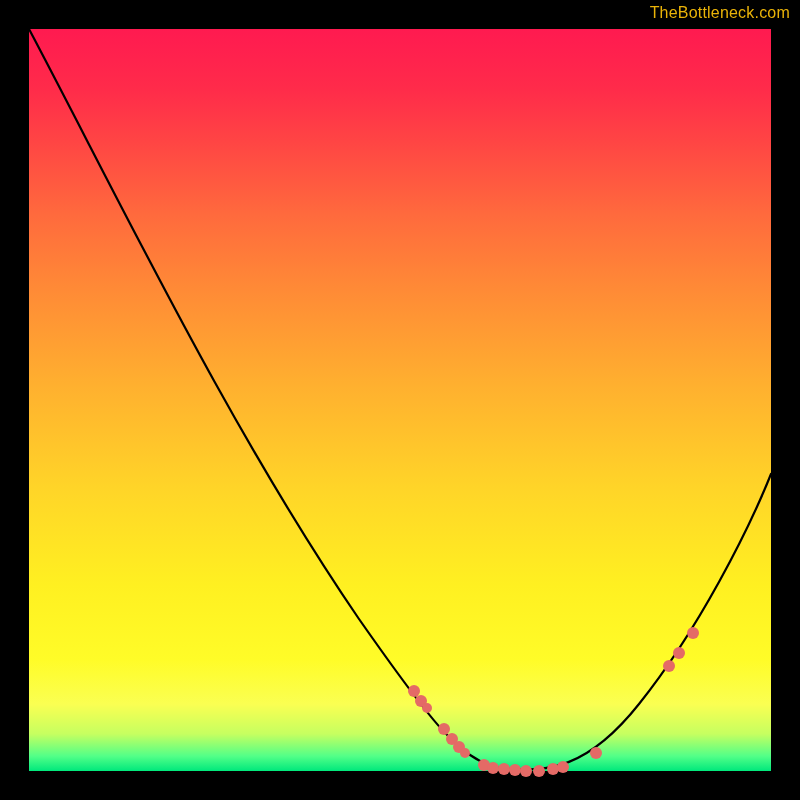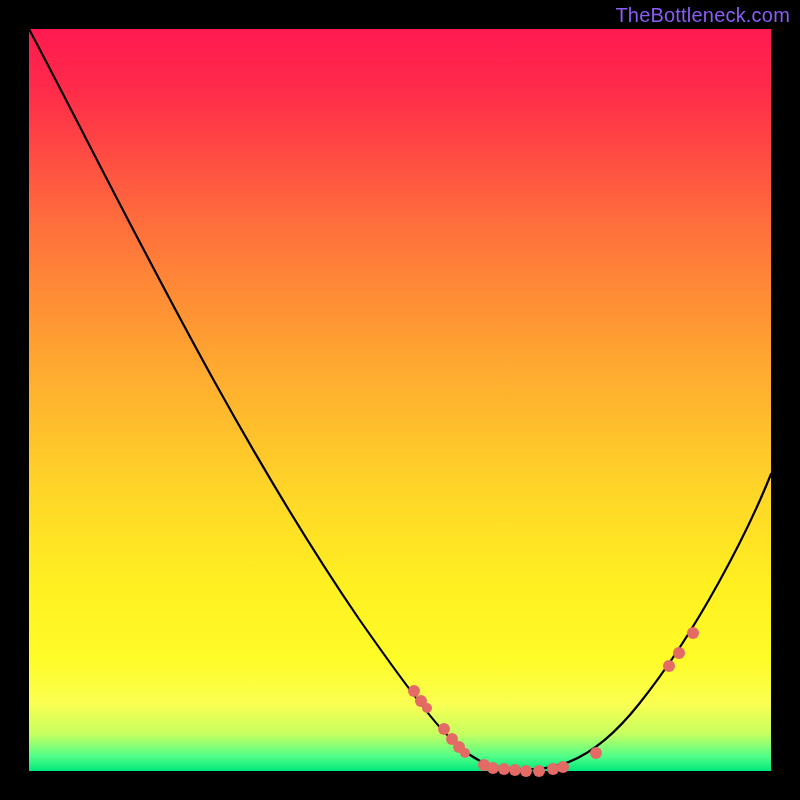--- a/index.html
+++ b/index.html
@@ -30,22 +30,22 @@
       #faff52 91%,
       #c6ff60 95%,
       #52ff88 98%,
       #00e87c 100%
     );
   }
   .watermark {
     position: absolute;
     top: 4px;
     right: 10px;
-    color: #8b5cf6;
-    font-size: 20px;
+    color: #eab308;
+    font-size: 16px;
     font-weight: 500;
     letter-spacing: 0.2px;
     z-index: 10;
   }
   svg.curve {
     position: absolute;
     left: 0;
     top: 0;
     width: 742px;
     height: 742px;

